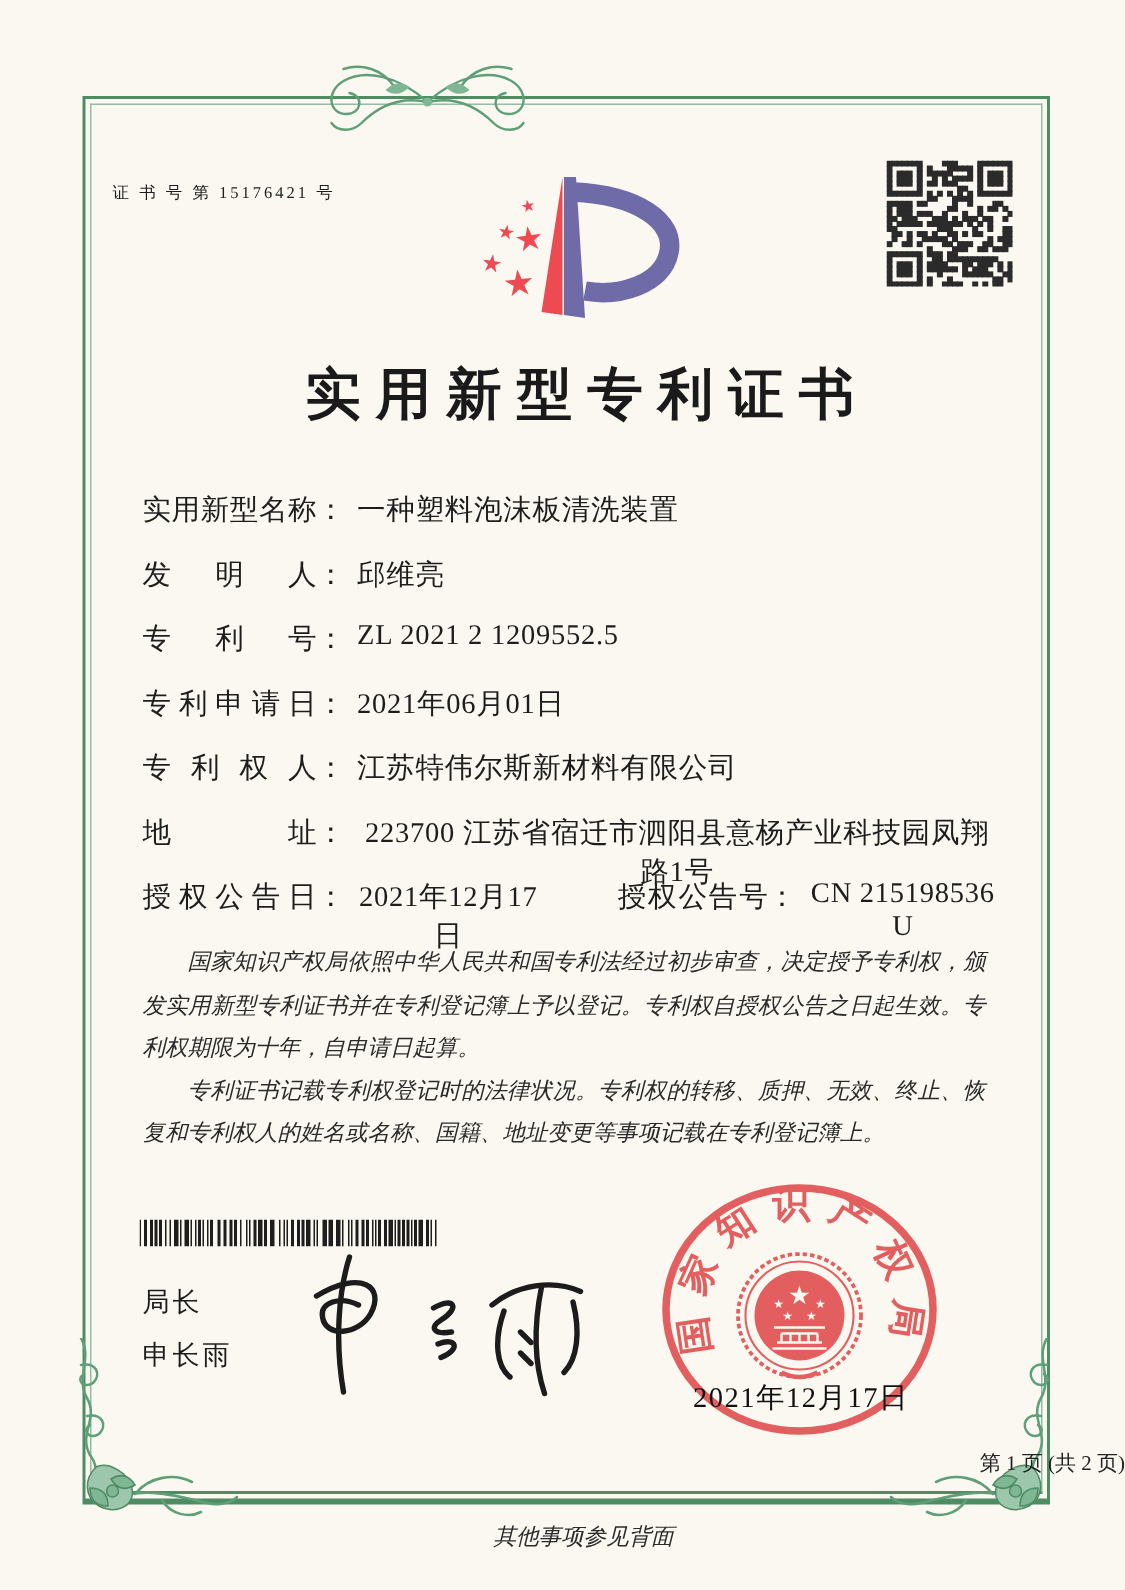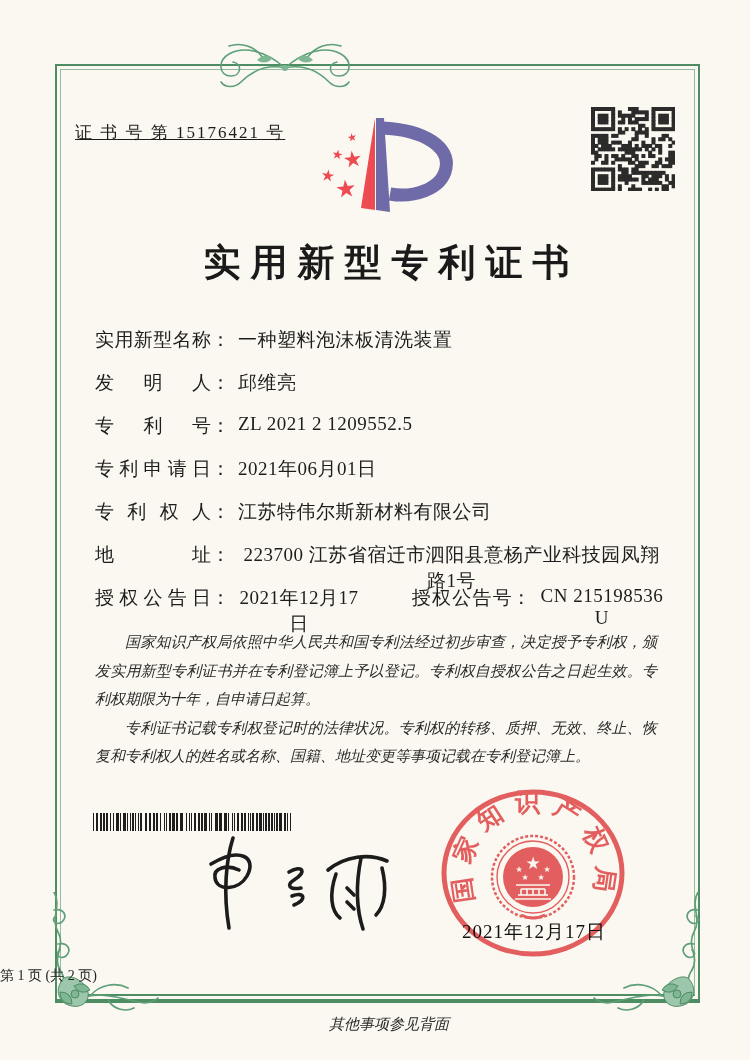--- a/index.html
+++ b/index.html
@@ -20,21 +20,21 @@
   .frame-inner {
     position:absolute; inset:3px;
     border:1px solid #93bca2;
     border-bottom:2px solid #4e8c63;
   }
   .frame { border-bottom-width:4px; }
   .ornament { position:absolute; pointer-events:none; }
   
   .cert-no {
     position:absolute; left:75px; top:121px;
-    font-size:17px; letter-spacing:2px; color:#1d1d1d;text-decoration:underline;
+    font-size:11px; letter-spacing:2px; color:#1d1d1d;
   }
   .logo { position:absolute; left:298px; top:110px; }
   .qr   { position:absolute; left:591px; top:107px; }
   .title {
     position:absolute; left:0; right:0; top:238px;
     text-align:center; font-size:37px; font-weight:bold;
     letter-spacing:10px; color:#1a1a1a;margin-left:33px;
   }
   
   .fields { position:absolute; left:95px; top:327px; width:570px; }
@@ -64,21 +64,21 @@
     font-size:18px; line-height:35px; letter-spacing:2px; color:#1d1d1d;
   }
   .signature { position:absolute; left:193px; top:828px; }
   .seal { position:absolute; left:437px; top:785px; }
   .seal-date {
     position:absolute; left:462px; top:919px;
     font-size:19px; letter-spacing:1px; color:#111; z-index:5;
   }
   .page-footer {
     position:absolute; left:0; right:0; top:967px;
-    text-align:left; font-size:14px; color:#222;
+    text-align:right; font-size:14px; color:#222;
   }
   .back-note {
     position:absolute; left:0; right:0; top:1015px;
     text-align:center; font-size:15px; font-style:italic; color:#2a2a2a;padding-left:28px;
   }
 </style>
 </head>
 <body>
 
 <div class="page">
@@ -591,20 +591,24 @@
       <rect x="175" y="0" width="2" height="18" fill="#1e1e1e"></rect>
       <rect x="178" y="0" width="2" height="18" fill="#1e1e1e"></rect>
       <rect x="181" y="0" width="1" height="18" fill="#1e1e1e"></rect>
       <rect x="183" y="0" width="2" height="18" fill="#1e1e1e"></rect>
       <rect x="186" y="0" width="3" height="18" fill="#1e1e1e"></rect>
       <rect x="191" y="0" width="2" height="18" fill="#1e1e1e"></rect>
       <rect x="194" y="0" width="1" height="18" fill="#1e1e1e"></rect>
       <rect x="197" y="0" width="1" height="18" fill="#1e1e1e"></rect>
     </svg>
 
+  <div class="director">
+    <div>局长</div>
+    <div>申长雨</div>
+  </div>
 
   <svg class="signature" width="205" height="105" viewBox="0 0 205 105">
     <g stroke="#1c1c1c" fill="none" stroke-width="3.6" stroke-linecap="round" stroke-linejoin="round">
       <path d="M40,10 C33,32 30,65 36,100"></path>
       <path d="M18,36 C48,18 64,30 54,48 C46,62 24,64 22,50 C20,40 34,36 46,42"></path>
       <path d="M96,44 C110,36 114,44 101,52 C93,57 96,62 108,60"></path>
       <path d="M99,68 C112,63 114,72 101,77"></path>
       <path d="M135,42 C152,28 176,25 194,33"></path>
       <path d="M143,46 C136,66 138,83 147,90"></path>
       <path d="M168,30 C163,55 163,80 170,101"></path>

